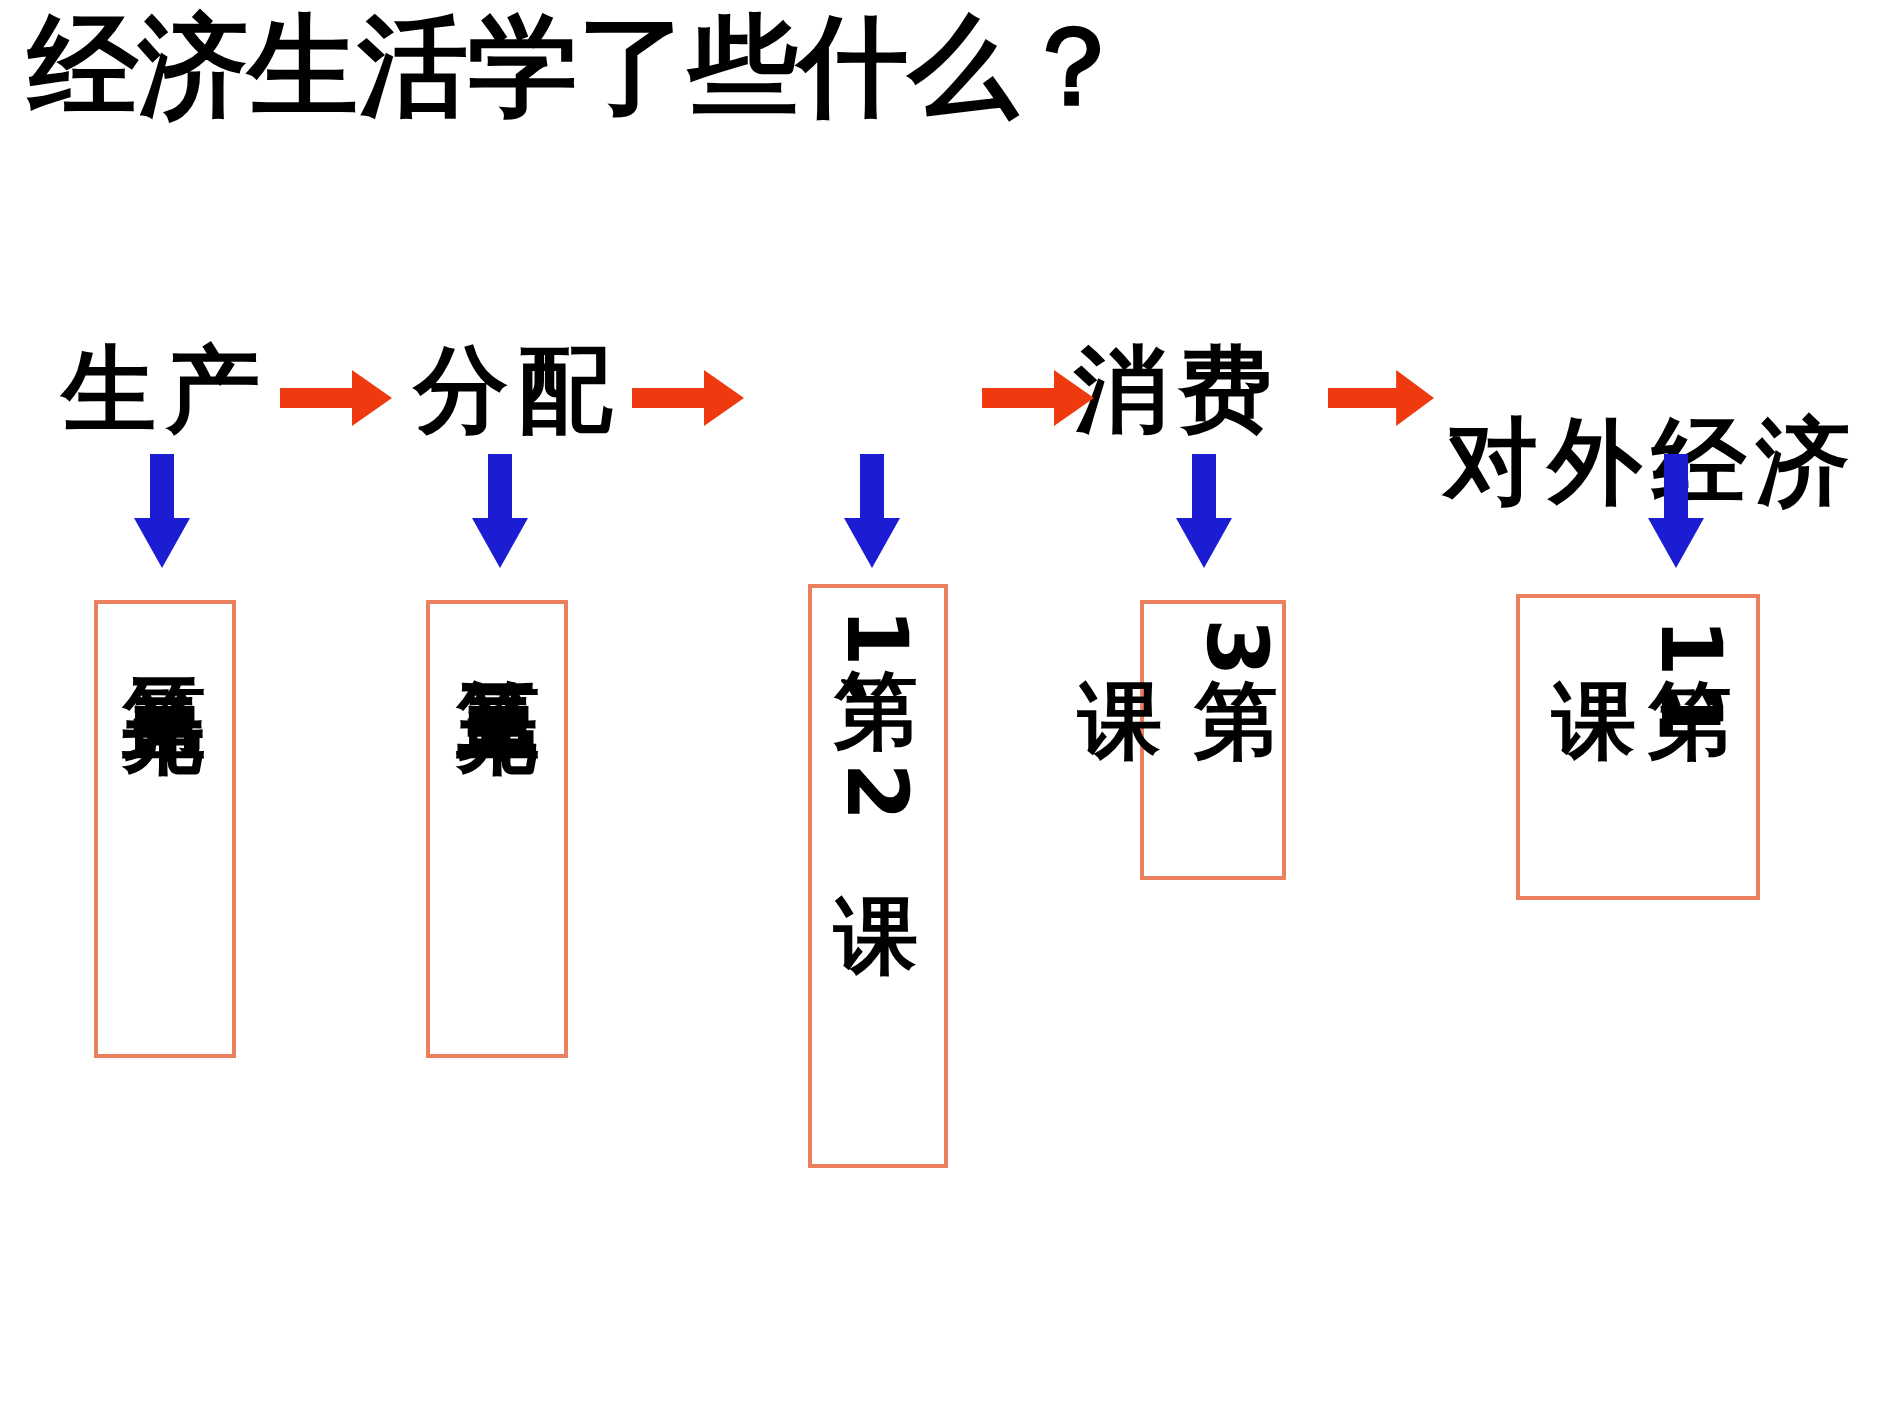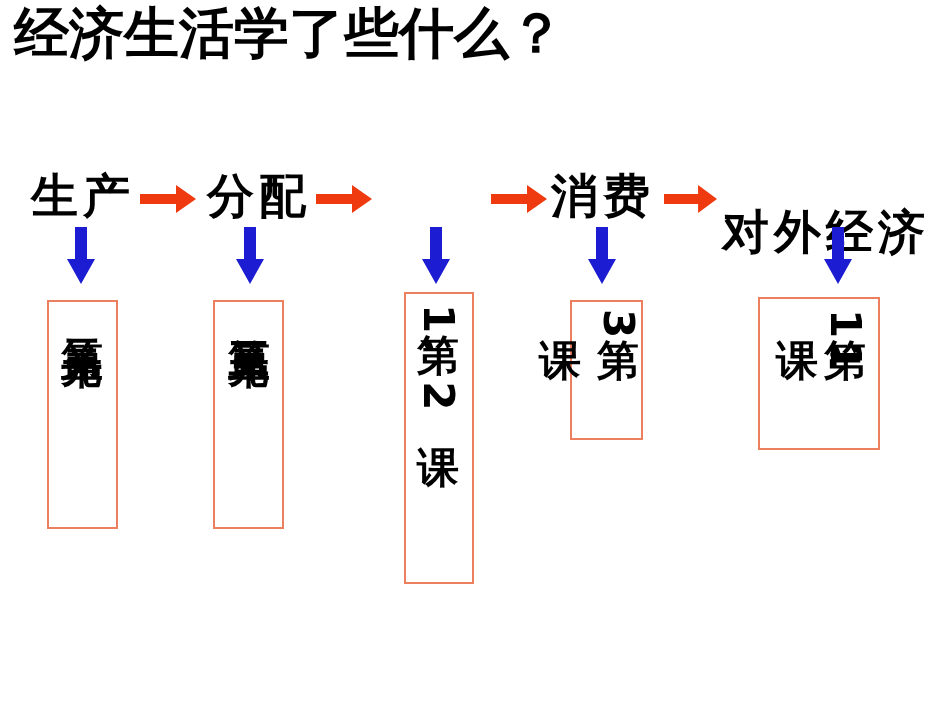--- a/index.html
+++ b/index.html
@@ -9,21 +9,21 @@
   }
   .title{
     position:absolute;left:14px;top:2px;margin:0;
     font-size:55px;font-weight:bold;letter-spacing:0;line-height:1.15;
     white-space:nowrap;
   }
   .flow-label{
     position:absolute;top:169px;font-size:47px;font-weight:bold;
     letter-spacing:5px;line-height:54px;white-space:nowrap;
   }
-  .n0{left:31px;}  .n1{left:207px;}  .n2{left:377px;}  .n3{left:551px;}  .n4{left:722px;margin-top:36px;}
+  .n0{left:31px;}  .n1{left:207px;}  .n2{left:377px;}  .n3{left:537px;}  .n4{left:722px;margin-top:36px;}
   .rarrow{position:absolute;top:183px;width:56px;height:32px;}
   .ra0{left:140px;} .ra1{left:316px;} .ra2{left:491px;} .ra3{left:664px;width:53px;}
   .darrow{position:absolute;top:227px;width:28px;height:57px;}
   .da0{left:67px;} .da1{left:236px;} .da2{left:422px;} .da3{left:588px;} .da4{left:824px;}
   .box{
     position:absolute;border:2px solid #ec7f5e;background:transparent;box-sizing:border-box;
   }
   .b0{left:47px;top:300px;width:71px;height:229px;}
   .b1{left:213px;top:300px;width:71px;height:229px;}
   .b2{left:404px;top:292px;width:70px;height:292px;}

